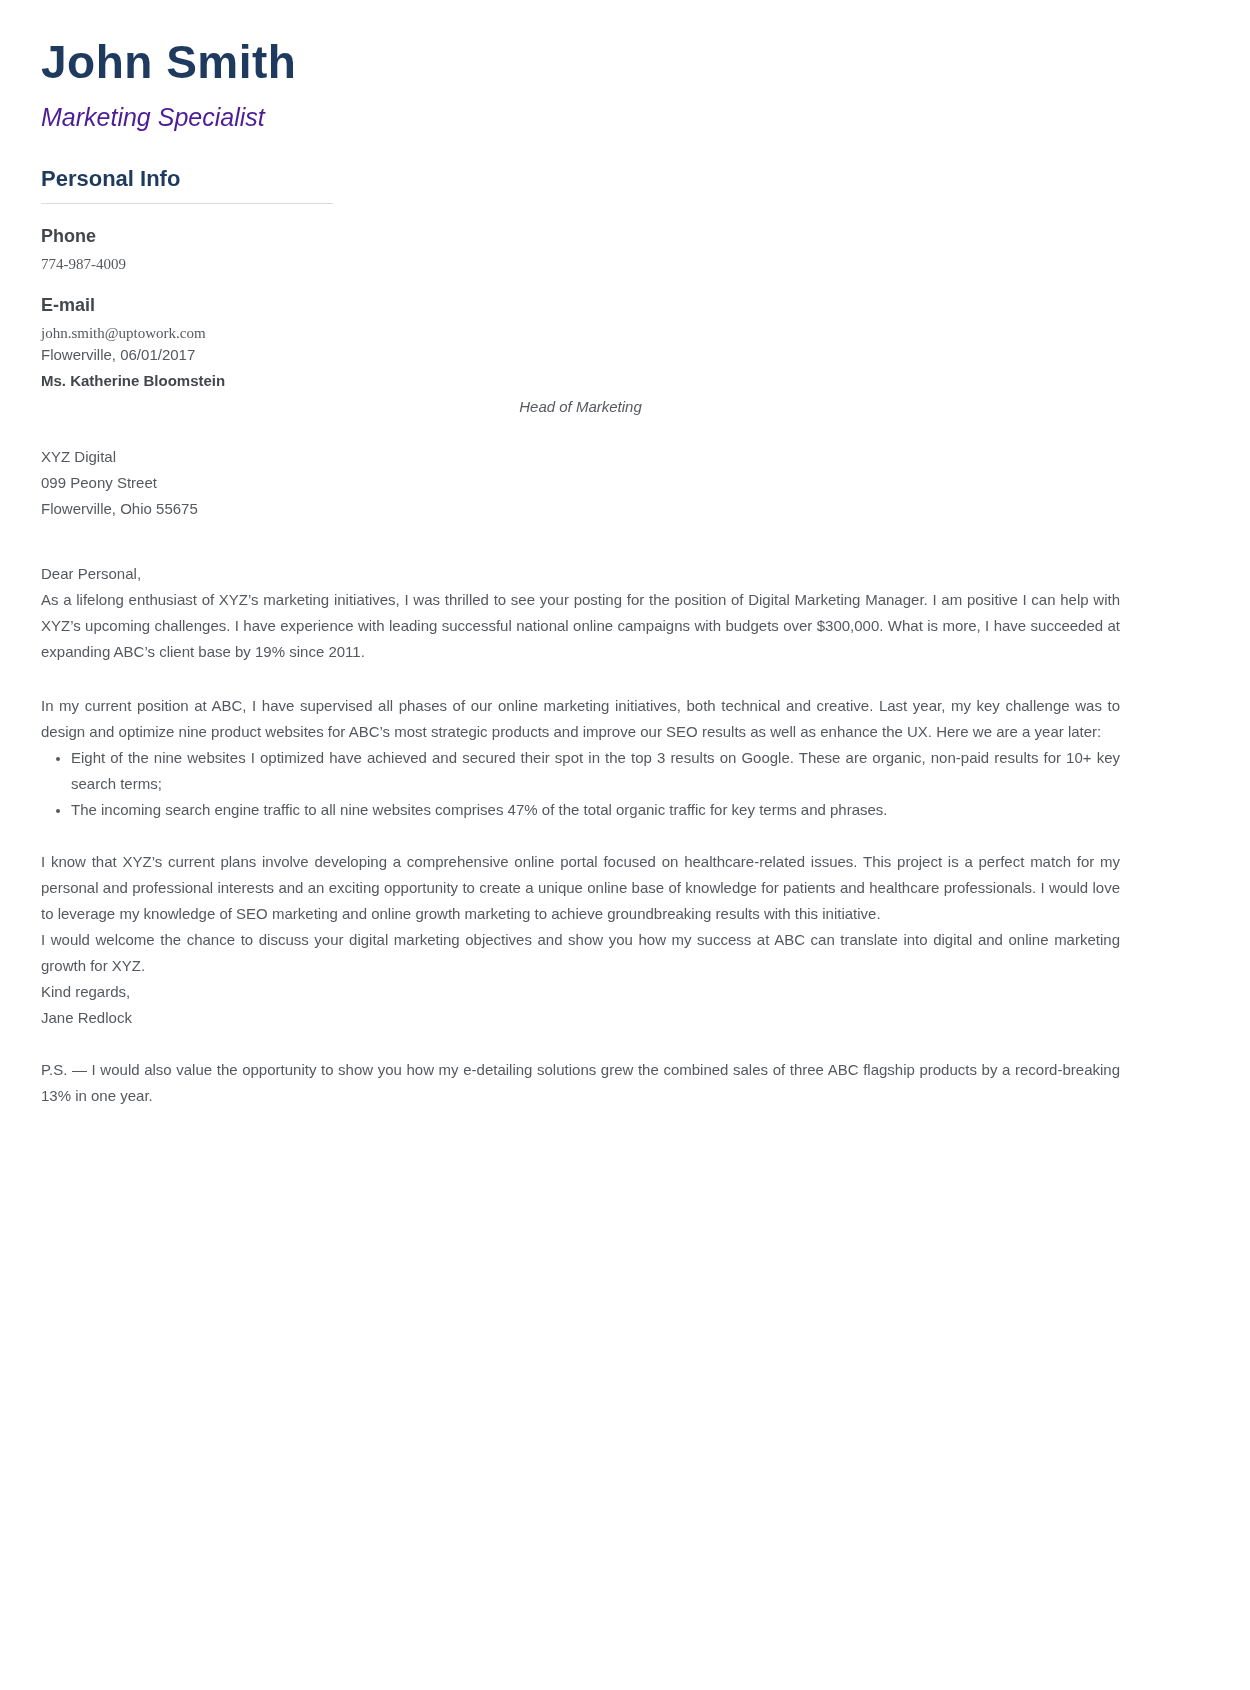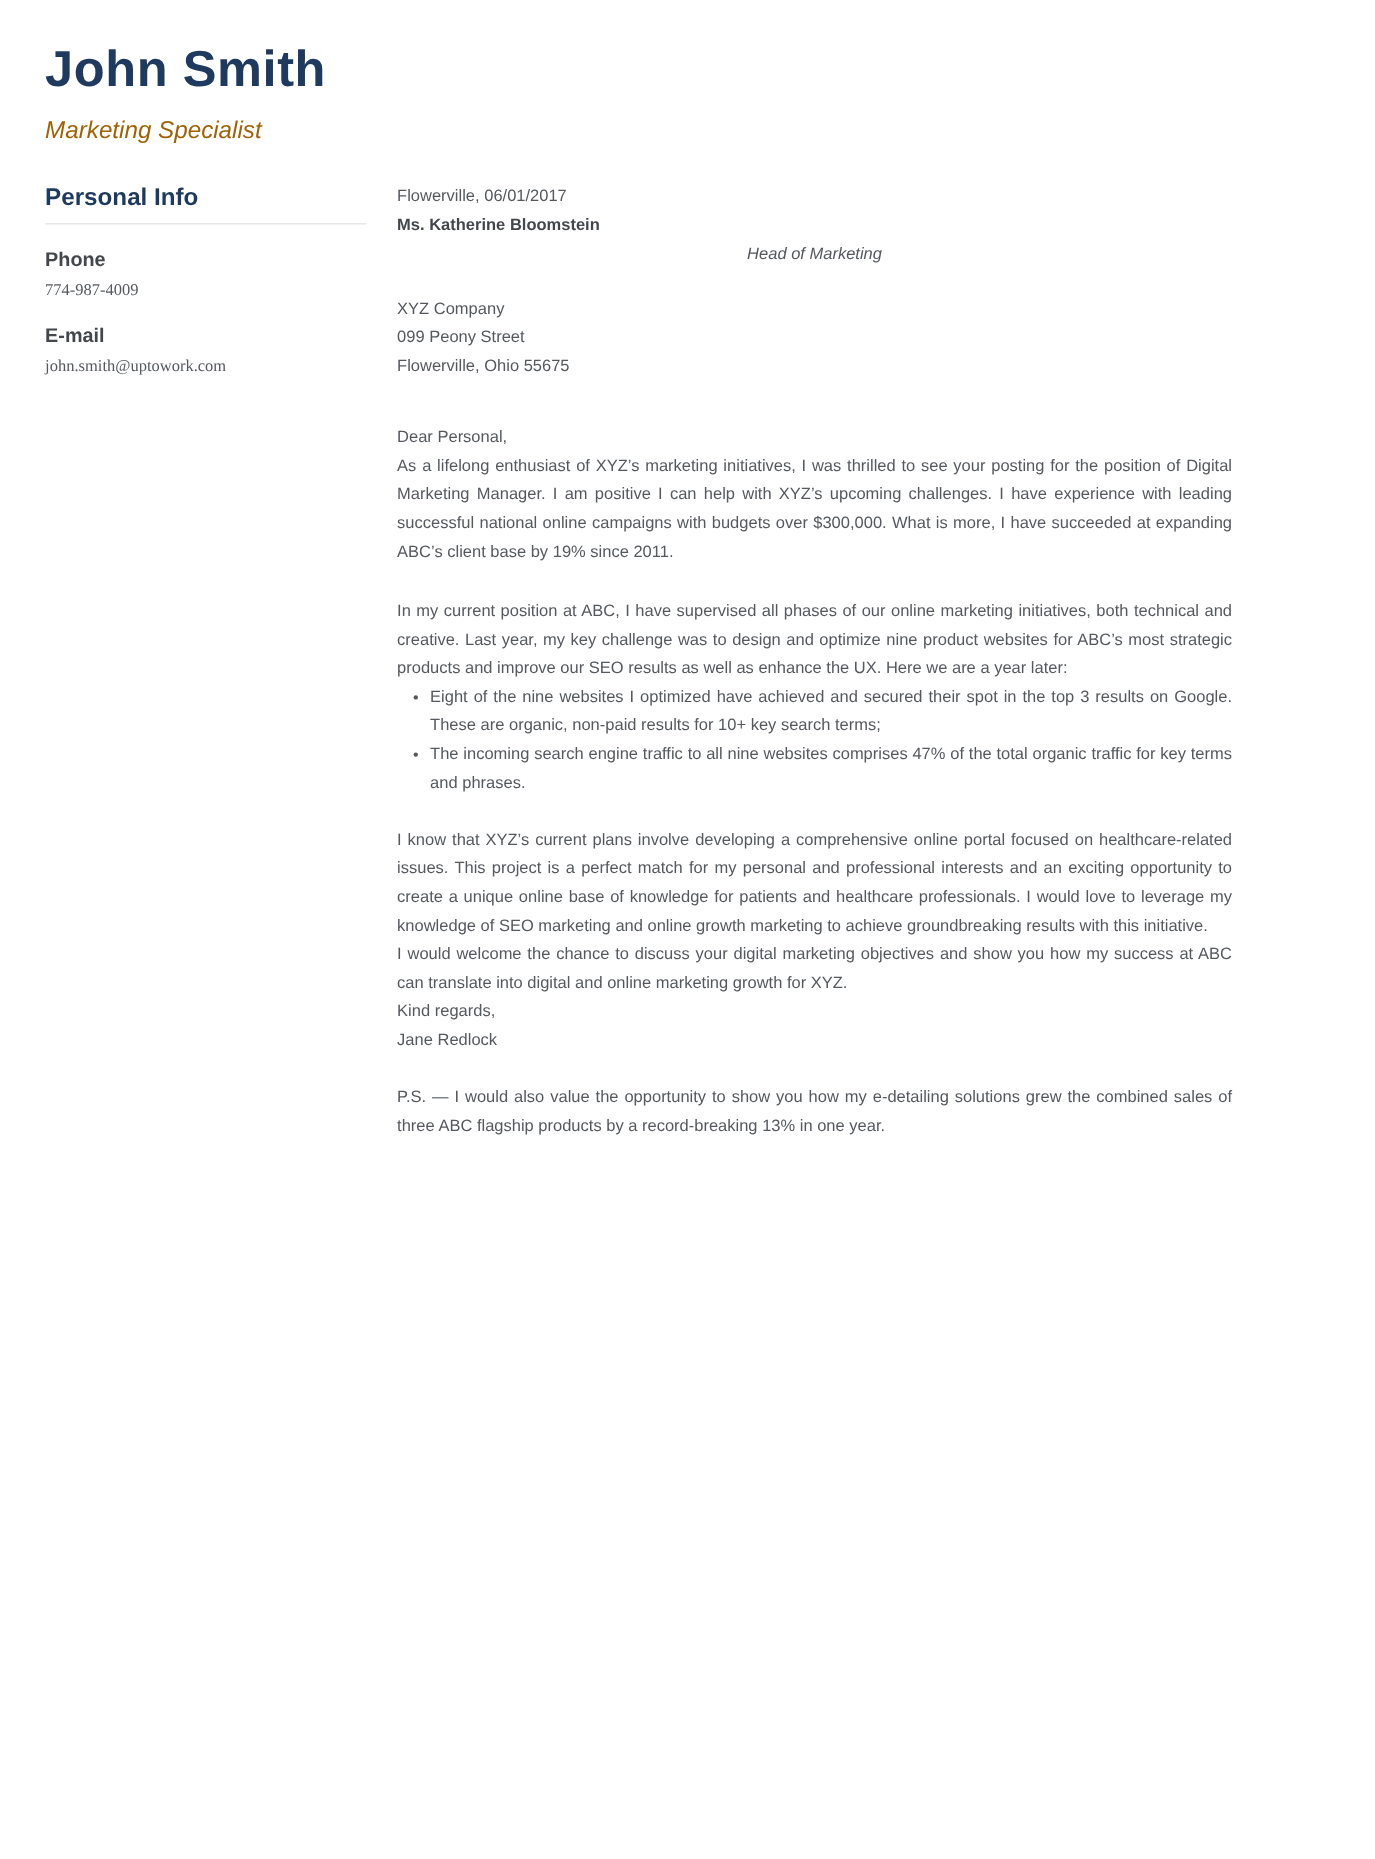--- a/index.html
+++ b/index.html
@@ -21,30 +21,31 @@
   .applicant-name {
     margin: 0;
     font-size: 46px;
     line-height: 53px;
     font-weight: bold;
     color: #1e3a5f;
     letter-spacing: 0.5px;
   }
   .applicant-title {
     margin-top: 14px;
-    font-size: 22px;
+    font-size: 25px;
     line-height: 29px;
     font-style: italic;
-    color: #a16207;
+    color: #4c1d95;
   }
 
   
   .columns {
     display: flex;
     margin-top: 34px;
+    flex-direction: column;
   }
   .sidebar {
     width: 292px;
     flex-shrink: 0;
     margin-right: 28px;
   }
   .sidebar-title {
     margin: 0;
     font-size: 22px;
     line-height: 25px;
@@ -121,21 +122,21 @@
     <main class="letter">
 
       <p class="date-line">Flowerville, 06/01/2017</p>
 
       <div class="recipient">
         <p class="recipient-name">Ms. Katherine Bloomstein</p>
         <p class="recipient-title">Head of Marketing</p>
       </div>
 
       <div class="company-block">
-        <p>XYZ Company</p>
+        <p>XYZ Digital</p>
         <p>099 Peony Street</p>
         <p>Flowerville, Ohio 55675</p>
       </div>
 
       <p class="salutation">Dear Personal,</p>
 
       <p class="para">As a lifelong enthusiast of XYZ’s marketing initiatives, I was thrilled to see your posting for the position of Digital Marketing Manager. I am positive I can help with XYZ’s upcoming challenges. I have experience with leading successful national online campaigns with budgets over $300,000. What is more, I have succeeded at expanding ABC’s client base by 19% since 2011.</p>
 
       <p class="para no-gap">In my current position at ABC, I have supervised all phases of our online marketing initiatives, both technical and creative. Last year, my key challenge was to design and optimize nine product websites for ABC’s most strategic products and improve our SEO results as well as enhance the UX. Here we are a year later:</p>
       <ul class="bullets">

